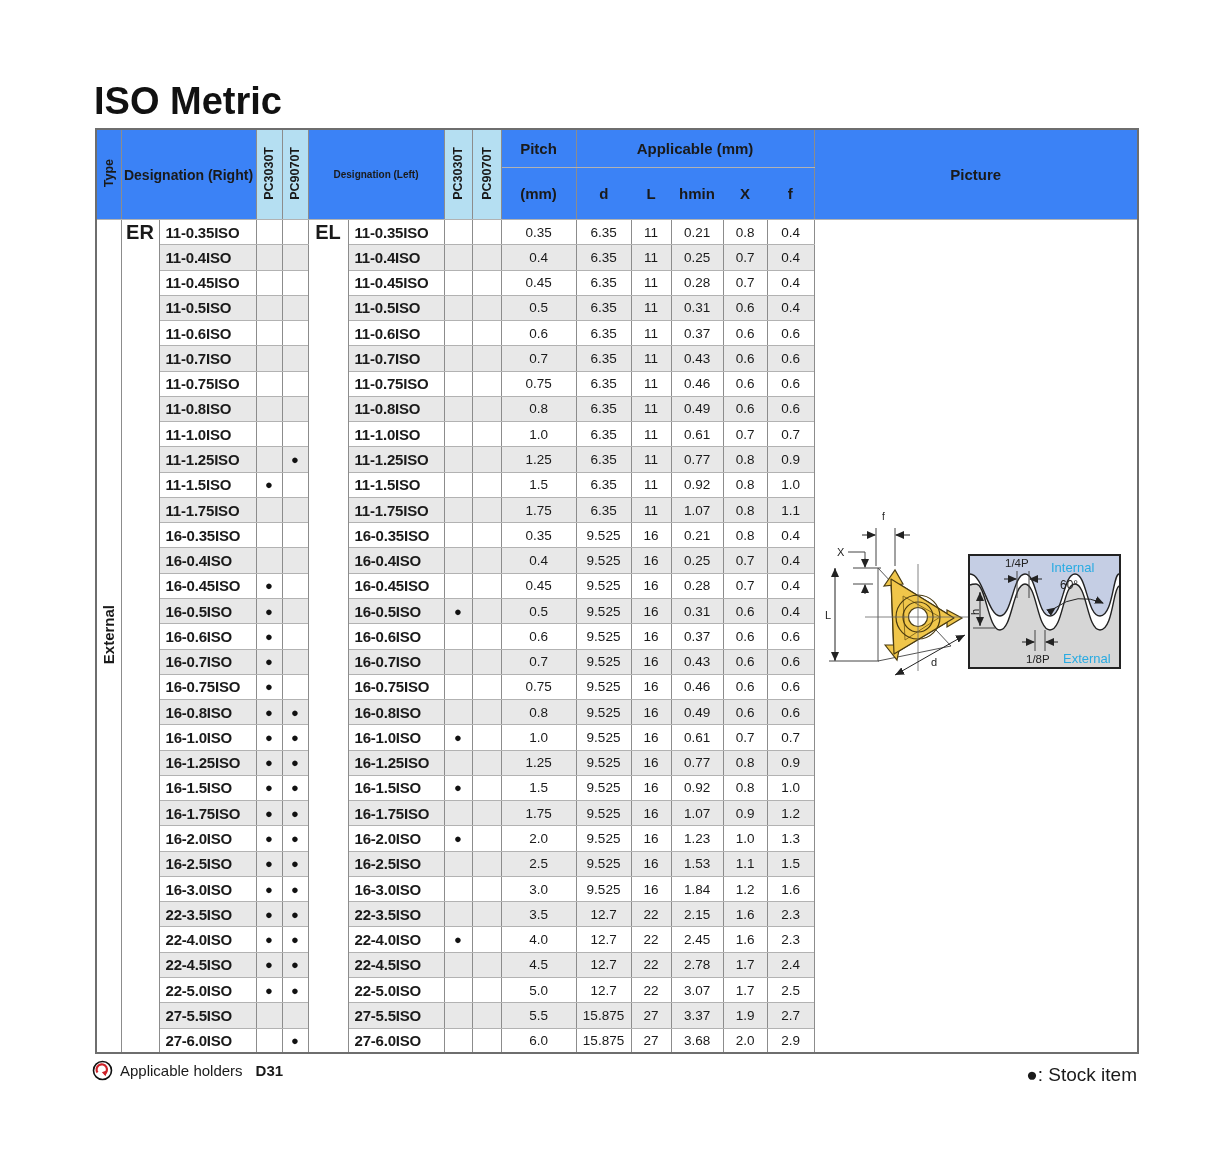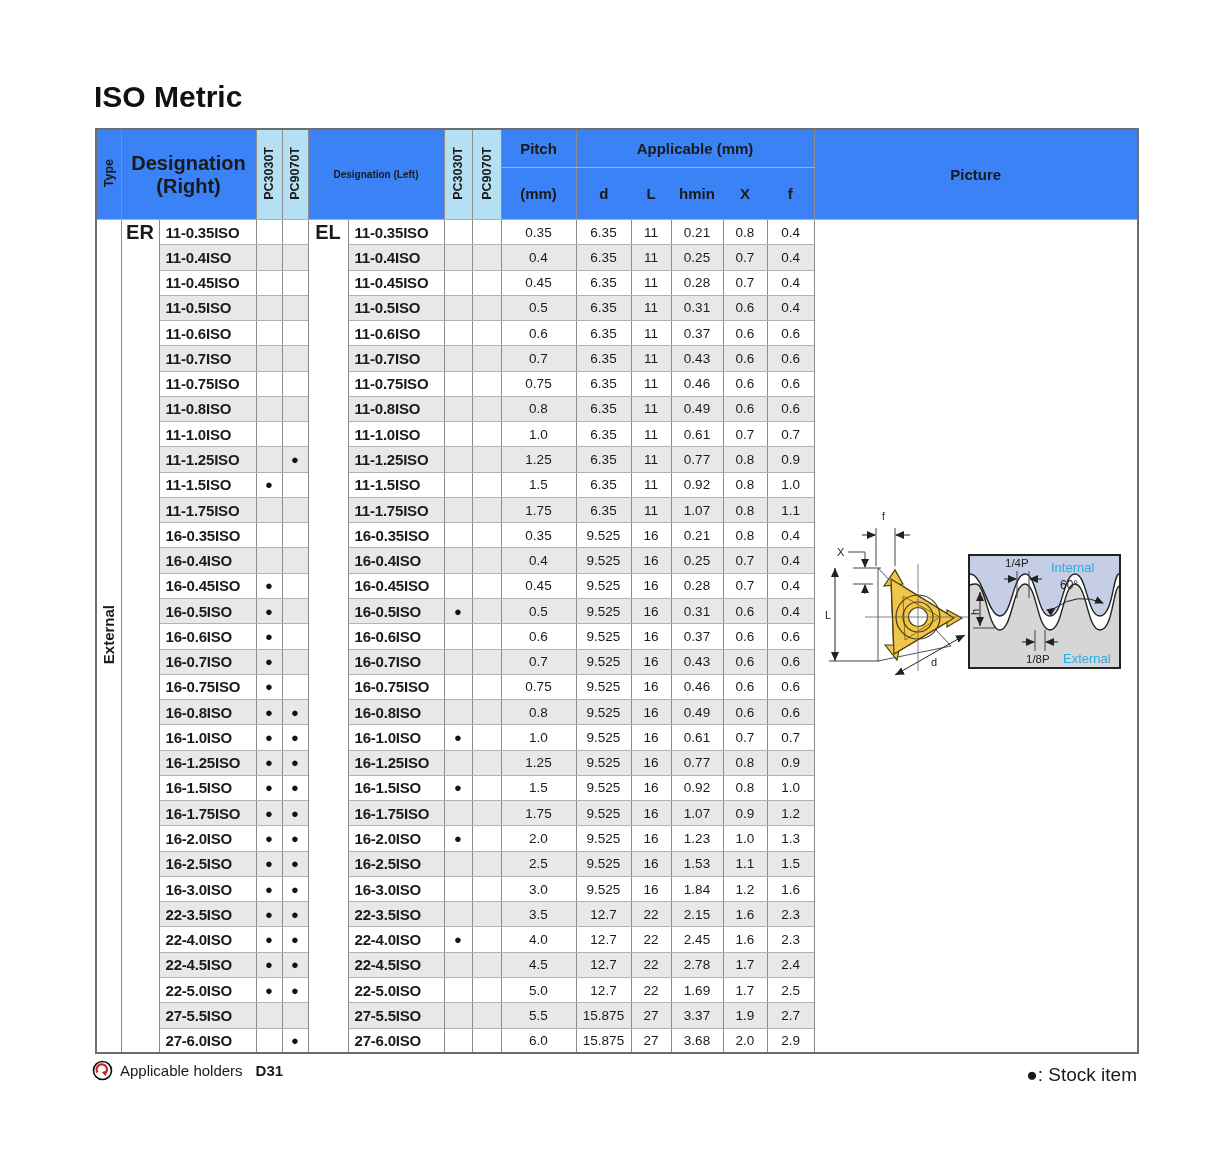--- a/index.html
+++ b/index.html
@@ -2,21 +2,21 @@
 <html><head>
 <meta charset="utf-8">
 <style>
   html,body{margin:0;padding:0;}
   body{
     width:1232px;height:1169px;position:relative;background:#ffffff;
     font-family:"Liberation Sans","DejaVu Sans",sans-serif;color:#1a1a1a;
     overflow:hidden;
   }
   .page-title{
-    position:absolute;left:94px;top:80px;font-size:30px;font-weight:bold;
+    position:absolute;left:94px;top:80px;font-size:38px;font-weight:bold;
     letter-spacing:0px;color:#111;
   }
   .tbl-wrap{position:absolute;left:95px;top:128px;}
   table.main{
     border-collapse:collapse;table-layout:fixed;width:1042px;
     border:2px solid #6e6e6e;
   }
   table.main th, table.main td{
     border-left:1px solid #8c8c8c;border-right:1px solid #8c8c8c;
     border-top:1px solid #b2b2b2;border-bottom:1px solid #b2b2b2;
@@ -87,21 +87,21 @@
       <col style="width:55px">
         <col style="width:40px">
         <col style="width:52px">
       <col style="width:44px">
         <col style="width:47px">
       <col style="width:324px">
     </colgroup>
     <thead>
       <tr class="hrowA">
         <th rowspan="2"><span class="vtext">Type</span></th>
-        <th rowspan="2" colspan="2" style="font-size:20px;">Designation (Right)</th>
+        <th rowspan="2" colspan="2" style="font-size:14px;">Designation (Right)</th>
         <th rowspan="2" class="pc"><span class="vtext">PC3030T</span></th>
         <th rowspan="2" class="pc"><span class="vtext">PC9070T</span></th>
         <th rowspan="2" colspan="2" style="font-size:10px;">Designation (Left)</th>
         <th rowspan="2" class="pc"><span class="vtext">PC3030T</span></th>
         <th rowspan="2" class="pc"><span class="vtext">PC9070T</span></th>
         <th>Pitch</th>
         <th colspan="5">Applicable (mm)</th>
         <th rowspan="2">Picture</th>
       </tr>
       <tr class="hrowB">
@@ -632,21 +632,21 @@
         <tr>
           <td class="strip des">22-5.0ISO</td>
           <td class="strip dot">●</td>
           <td class="strip dot">●</td>
           <td class="strip des">22-5.0ISO</td>
           <td class="strip dot"></td>
           <td class="strip dot"></td>
           <td class="strip num">5.0</td>
           <td class="strip num dim-first">12.7</td>
           <td class="strip num dim">22</td>
-          <td class="strip num dim">1.69</td>
+          <td class="strip num dim">3.07</td>
           <td class="strip num dim">1.7</td>
           <td class="strip num dim-last">2.5</td>
         </tr>
         <tr class="alt">
           <td class="strip des">27-5.5ISO</td>
           <td class="strip dot"></td>
           <td class="strip dot"></td>
           <td class="strip des">27-5.5ISO</td>
           <td class="strip dot"></td>
           <td class="strip dot"></td>

